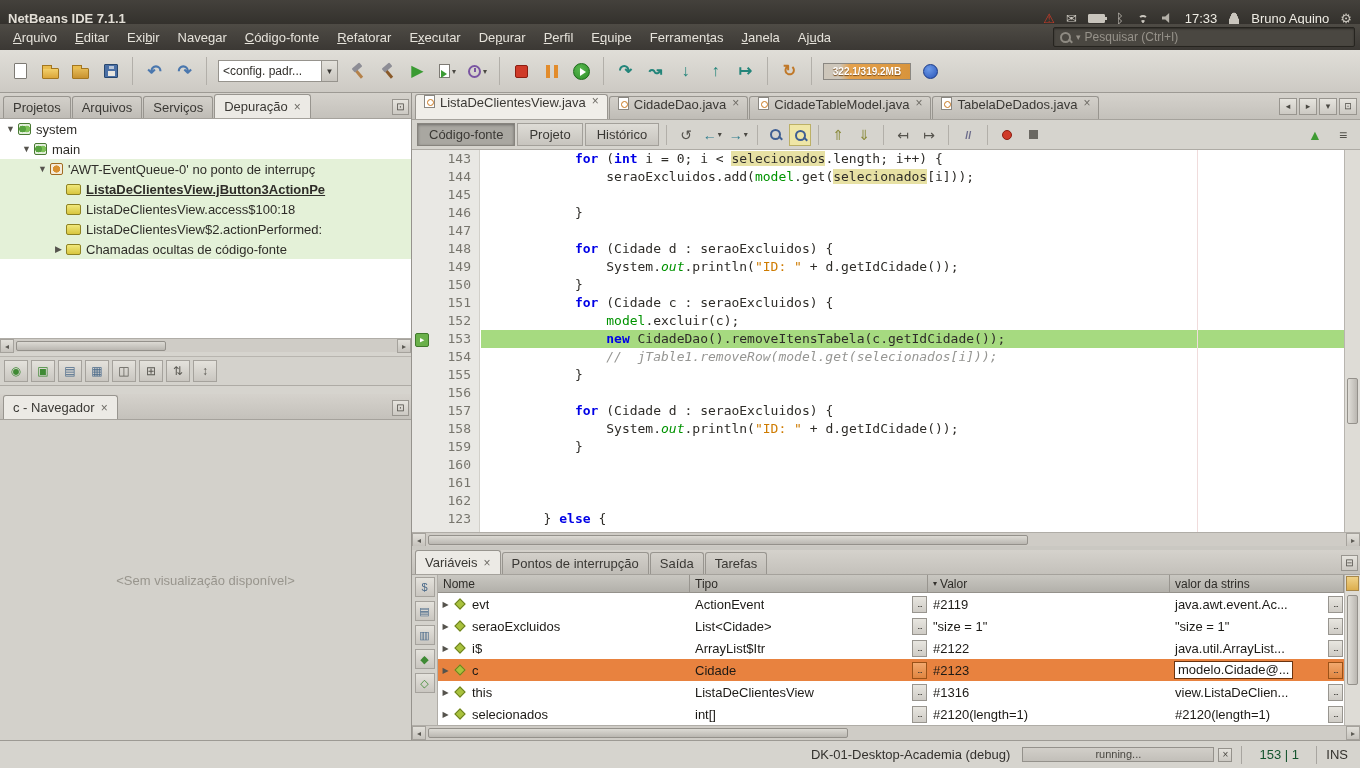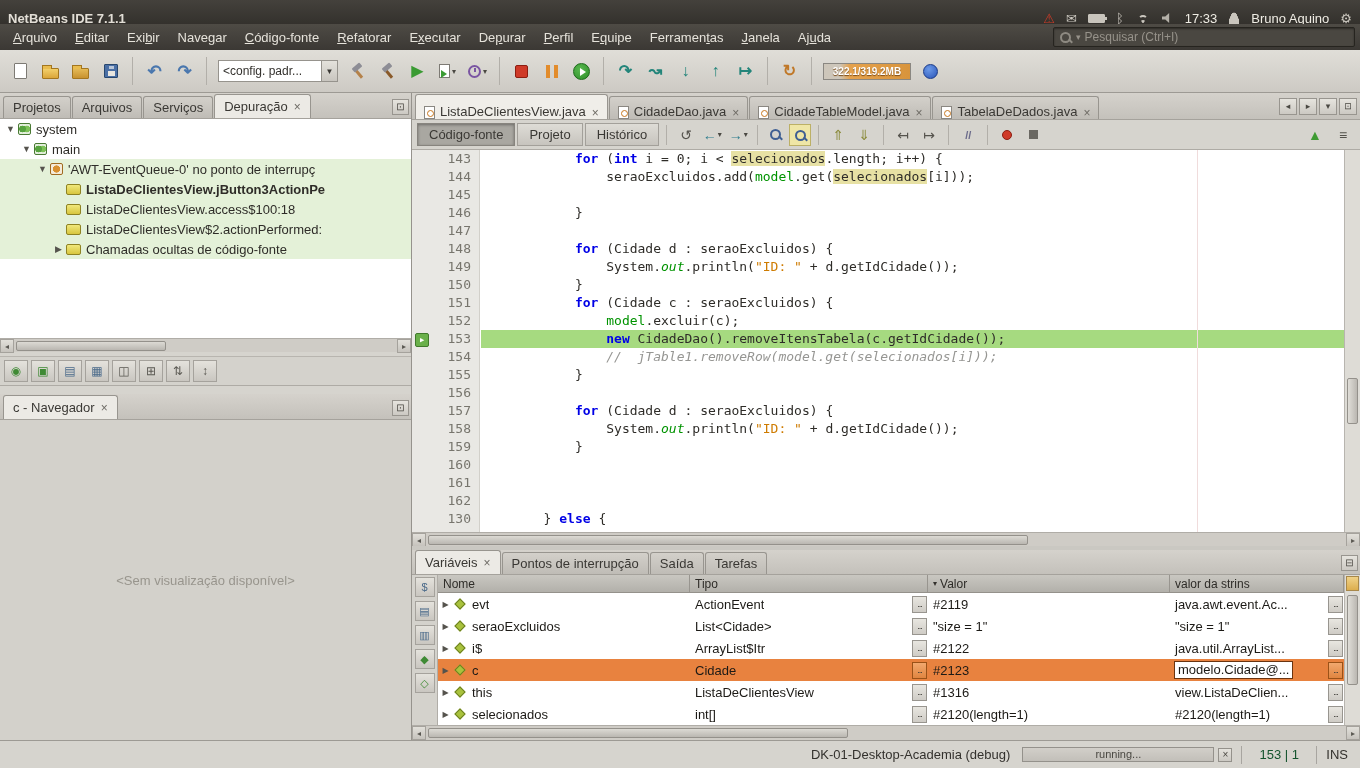--- a/index.html
+++ b/index.html
@@ -98,21 +98,21 @@
 .mini-btn{width:24px;height:22px;border:1px solid #a5a29c;background:linear-gradient(#e4e2dc,#c9c6c0);display:flex;align-items:center;justify-content:center;font-size:12px;color:#4a6a8a;}
 .mini-btn.green{color:#3f8a34;}
 .mini-btn.gray{color:#5a5852;}
 .nav-tabs{top:301px;height:26px;}
 .nav-body{position:absolute;top:327px;left:0;right:0;bottom:0;background:#d3d1cb;display:flex;align-items:center;justify-content:center;}
 .nav-empty{color:#98958d;font-size:13px;}
 
 
 .right-panel{position:absolute;top:93px;left:412px;right:0;bottom:28px;}
 .editor-tabs{position:absolute;top:0;left:0;right:0;height:27px;display:flex;align-items:flex-end;background:linear-gradient(#d5d2cc,#c4c1bb);border-bottom:1px solid #a5a29c;padding:2px 70px 0 3px;}
-.file-tab{display:flex;align-items:flex-end;height:23px;padding:0 8px;margin-right:1px;border:1px solid #98958f;border-bottom:none;border-radius:3px 3px 0 0;background:linear-gradient(#d3d0ca,#bfbcb6);font-size:13px;color:#3a3834;white-space:nowrap;}
+.file-tab{display:flex;align-items:flex-start;height:23px;padding:0 8px;margin-right:1px;border:1px solid #98958f;border-bottom:none;border-radius:3px 3px 0 0;background:linear-gradient(#d3d0ca,#bfbcb6);font-size:13px;color:#3a3834;white-space:nowrap;}
 .file-tab.active{background:#f0eee9;height:25px;}
 .file-icon{position:relative;width:11px;height:13px;background:#fff;border:1px solid #8a8781;margin-right:5px;flex:none;}
 .file-icon::after{content:"";position:absolute;left:2px;top:3px;width:5px;height:5px;border:1px solid #c87820;border-radius:50%;}
 .tab-nav-btns{position:absolute;right:3px;top:5px;display:flex;gap:2px;}
 .sq-btn{width:18px;height:17px;border:1px solid #98958f;background:linear-gradient(#e6e4de,#ccc9c3);font-size:9px;line-height:15px;text-align:center;color:#4a4842;}
 .viewbar{position:absolute;top:27px;left:0;right:0;height:30px;background:#d6d4ce;border-bottom:1px solid #aeaba5;display:flex;align-items:center;padding:0 5px;gap:2px;}
 .view-tab{padding:3px 11px;border:1px solid #a3a09a;background:linear-gradient(#dedcd6,#c7c4be);font-size:13px;color:#3a3834;}
 .view-tab.active{background:#a9a7a1;border-color:#87847e;box-shadow:inset 0 1px 3px rgba(0,0,0,.35);}
 .vb-sep{width:1px;height:20px;background:#b2afa9;margin:0 5px;}
 .ed-btn{width:24px;height:22px;display:flex;align-items:center;justify-content:center;gap:1px;font-size:14px;color:#2e7e8e;}
@@ -344,21 +344,21 @@
         <div class="tree-row" style="padding-left: 20px;">
           <span class="expander">▼</span>
           <span class="node-icon group"></span>
           <span class="node-label">main</span>
         </div>
         <div class="tree-row cur-thread" style="padding-left: 36px;">
           <span class="expander">▼</span>
           <span class="node-icon thread"></span>
           <span class="node-label">'AWT-EventQueue-0' no ponto de interrupç</span>
         </div>
-        <div class="tree-row cur-thread bold" style="padding-left: 52px;">
+        <div class="tree-row cur-thread bold" style="padding-left: 52px; text-decoration: underline;">
           <span class="expander"></span>
           <span class="node-icon frame"></span>
           <span class="node-label">ListaDeClientesView.jButton3ActionPe</span>
         </div>
         <div class="tree-row cur-thread" style="padding-left: 52px;">
           <span class="expander"></span>
           <span class="node-icon frame"></span>
           <span class="node-label">ListaDeClientesView.access$100:18</span>
         </div>
         <div class="tree-row cur-thread" style="padding-left: 52px;">
@@ -499,21 +499,21 @@
           <div class="gut-line cur">153</div>
           <div class="gut-line">154</div>
           <div class="gut-line">155</div>
           <div class="gut-line">156</div>
           <div class="gut-line">157</div>
           <div class="gut-line">158</div>
           <div class="gut-line">159</div>
           <div class="gut-line">160</div>
           <div class="gut-line">161</div>
           <div class="gut-line">162</div>
-          <div class="gut-line">130</div>
+          <div class="gut-line">123</div>
         </div>
       <div class="code"><div class="code-line"><span>            </span><span class="tk-k">for</span><span> (</span><span class="tk-k">int</span><span> i = 0; i &lt; </span><span class="tk-h">selecionados</span><span>.length; i++) {</span></div><div class="code-line"><span>                seraoExcluidos.add(</span><span class="tk-f">model</span><span>.get(</span><span class="tk-h">selecionados</span><span>[i]));</span></div><div class="code-line"></div><div class="code-line"><span>            }</span></div><div class="code-line"></div><div class="code-line"><span>            </span><span class="tk-k">for</span><span> (Cidade d : seraoExcluidos) {</span></div><div class="code-line"><span>                System.</span><span class="tk-sf">out</span><span>.println(</span><span class="tk-s">"ID: "</span><span> + d.getIdCidade());</span></div><div class="code-line"><span>            }</span></div><div class="code-line"><span>            </span><span class="tk-k">for</span><span> (Cidade c : seraoExcluidos) {</span></div><div class="code-line"><span>                </span><span class="tk-f">model</span><span>.excluir(c);</span></div><div class="code-line current"><span>                </span><span class="tk-k">new</span><span> CidadeDao().removeItensTabela(c.getIdCidade());</span></div><div class="code-line"><span class="tk-c">                //  jTable1.removeRow(model.get(selecionados[i]));</span></div><div class="code-line"><span>            }</span></div><div class="code-line"></div><div class="code-line"><span>            </span><span class="tk-k">for</span><span> (Cidade d : seraoExcluidos) {</span></div><div class="code-line"><span>                System.</span><span class="tk-sf">out</span><span>.println(</span><span class="tk-s">"ID: "</span><span> + d.getIdCidade());</span></div><div class="code-line"><span>            }</span></div><div class="code-line"></div><div class="code-line"></div><div class="code-line"></div><div class="code-line"><span>        } </span><span class="tk-k">else</span><span> {</span></div></div>
       <div class="margin-line"></div>
       <div class="editor-vscroll">
         <div class="vthumb" style="top:228px;height:46px;"></div>
       </div>
     </div>
 
     <div class="editor-hscroll">
       <span class="scroll-arrow">◂</span>

